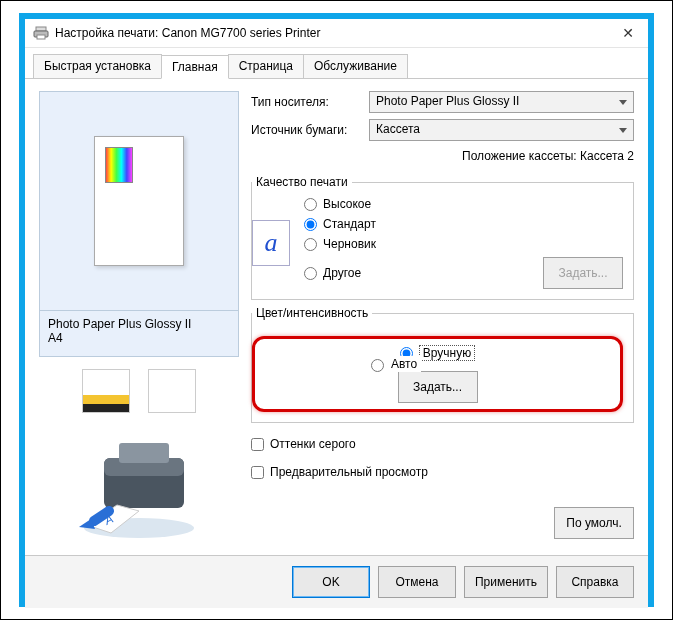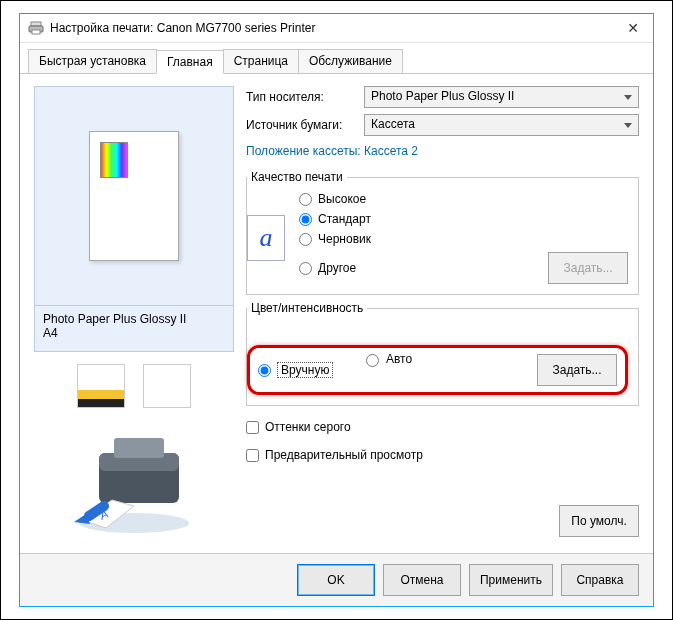--- a/index.html
+++ b/index.html
@@ -1,18 +1,18 @@
 <!DOCTYPE html>
 <html><head>
 <meta charset="utf-8">
 <style>
 * { box-sizing: border-box; font-family: "Segoe UI", Tahoma, sans-serif; font-size: 12px; }
 body { margin: 0; background: #fff; }
 .window { width: 673px; height: 620px; border: 1px solid #000; background: #fff; position: relative; padding: 12px 18px; }
-.dialog { width: 100%; height: 100%; border: 1px solid #0ea5e9; background: #fff; display: flex; flex-direction: column; }
+.dialog { width: 100%; height: 100%; border: 6px solid #0ea5e9; background: #fff; display: flex; flex-direction: column; }
 .titlebar { display: flex; align-items: center; padding: 6px 8px; border-bottom: 1px solid #e5e5e5; }
 .titlebar .icon { width: 16px; height: 14px; margin-right: 6px; }
 .titlebar .title { flex: 1; color: #000; }
 .close-x { padding: 0 6px; font-size: 14px; color: #333; cursor: default; }
 .tabs { display: flex; padding: 6px 8px 0 8px; border-bottom: 1px solid #c8c8c8; }
 .tab { padding: 4px 10px; border: 1px solid #c8c8c8; border-bottom: none; background: #fff; margin-right: -1px; position: relative; cursor: default; }
 .tab.active { background: #fff; top: 1px; z-index: 2; border-bottom: 1px solid #fff; }
 .tab.inactive { background: #f7f7f7; }
 .body { flex: 1; display: flex; padding: 12px 14px; gap: 12px; }
 .left { width: 200px; display: flex; flex-direction: column; }
@@ -22,32 +22,32 @@
 .preview-label { background: #e8f0fb; border: 1px solid #bcd; border-top: none; padding: 6px 8px; height: 46px; color: #000; }
 .thumb-row { display: flex; gap: 18px; margin-top: 12px; justify-content: center; }
 .thumb { width: 48px; height: 44px; border: 1px solid #ccc; background: #fff; display: flex; align-items: flex-end; justify-content: center; }
 .thumb.color { background: linear-gradient(#fff 60%,#f4c430 60%,#f4c430 80%,#222 80%); }
 .printer-illustration { margin-top: 20px; display: flex; justify-content: center; }
 .right { flex: 1; display: flex; flex-direction: column; gap: 6px; }
 .row { display: flex; align-items: center; gap: 8px; }
 .label { width: 110px; }
 .select { flex: 1; height: 22px; border: 1px solid #a0a0a0; background: #f2f2f2; padding: 2px 20px 2px 6px; position: relative; color: #000; }
 .select::after { content: ""; position: absolute; right: 6px; top: 8px; border-left: 4px solid transparent; border-right: 4px solid transparent; border-top: 5px solid #555; }
-.cassette-note { text-align: left; color: #0369a1; margin: 2px 0 6px 0; }
+.cassette-note { text-align: right; color: #000000; margin: 2px 0 6px 0; }
 fieldset { border: 1px solid #c8c8c8; padding: 8px 10px 10px 0; margin: 0; }
 legend { padding: 0 4px; color: #000; }
 .quality-body { display: flex; align-items: center; gap: 14px; }
 .quality-icon { width: 38px; height: 46px; border: 1px solid #aac; background: #fff; display: flex; align-items: center; justify-content: center; }
 .quality-icon span { font-family: serif; font-size: 26px; color: #2050d0; font-style: italic; }
 .radio-col { display: flex; flex-direction: column; gap: 6px; flex: 1; }
 .radio-item { display: flex; align-items: center; gap: 6px; }
 .radio-item input { margin: 0; }
 .btn { height: 32px; min-width: 80px; border: 1px solid #a0a0a0; background: #efefef; padding: 0 10px; text-align: center; cursor: default; }
 .btn.disabled { color: #a0a0a0; }
-.highlight-box { border: 3px solid #d40000; border-radius: 12px; padding: 6px 8px; display: flex; align-items: center; gap: 10px; margin-top: 16px; box-shadow: 0 0 4px rgba(212,0,0,.4); }
+.highlight-box { border: 3px solid #d40000; border-radius: 12px; padding: 6px 8px; display: flex; align-items: center; gap: 10px; margin-top: 2px; box-shadow: 0 0 4px rgba(212,0,0,.4); flex-direction: column; }
 .highlight-box .radio-item { flex: 1; }
 .highlight-box .radio-item label { border: 1px dotted #555; padding: 0 3px; }
 .chk-row { display: flex; align-items: flex-end; gap: 6px; margin-top: 8px; }
 .chk-row input { margin: 0; }
 .spacer { flex: 1; }
 .defaults-row { display: flex; justify-content: flex-end; padding: 0 0 4px 0; }
 .footer { border-top: 1px solid #c8c8c8; padding: 10px 14px; display: flex; justify-content: flex-end; gap: 8px; background: #f4f4f4; }
 .footer .btn { min-width: 78px; background: #e9e9e9; }
 .footer .btn.primary { border: 1px solid #0078d7; box-shadow: inset 0 0 0 1px #6bb8f5; }
 .color-fieldset { position: relative; padding-top: 14px; }

